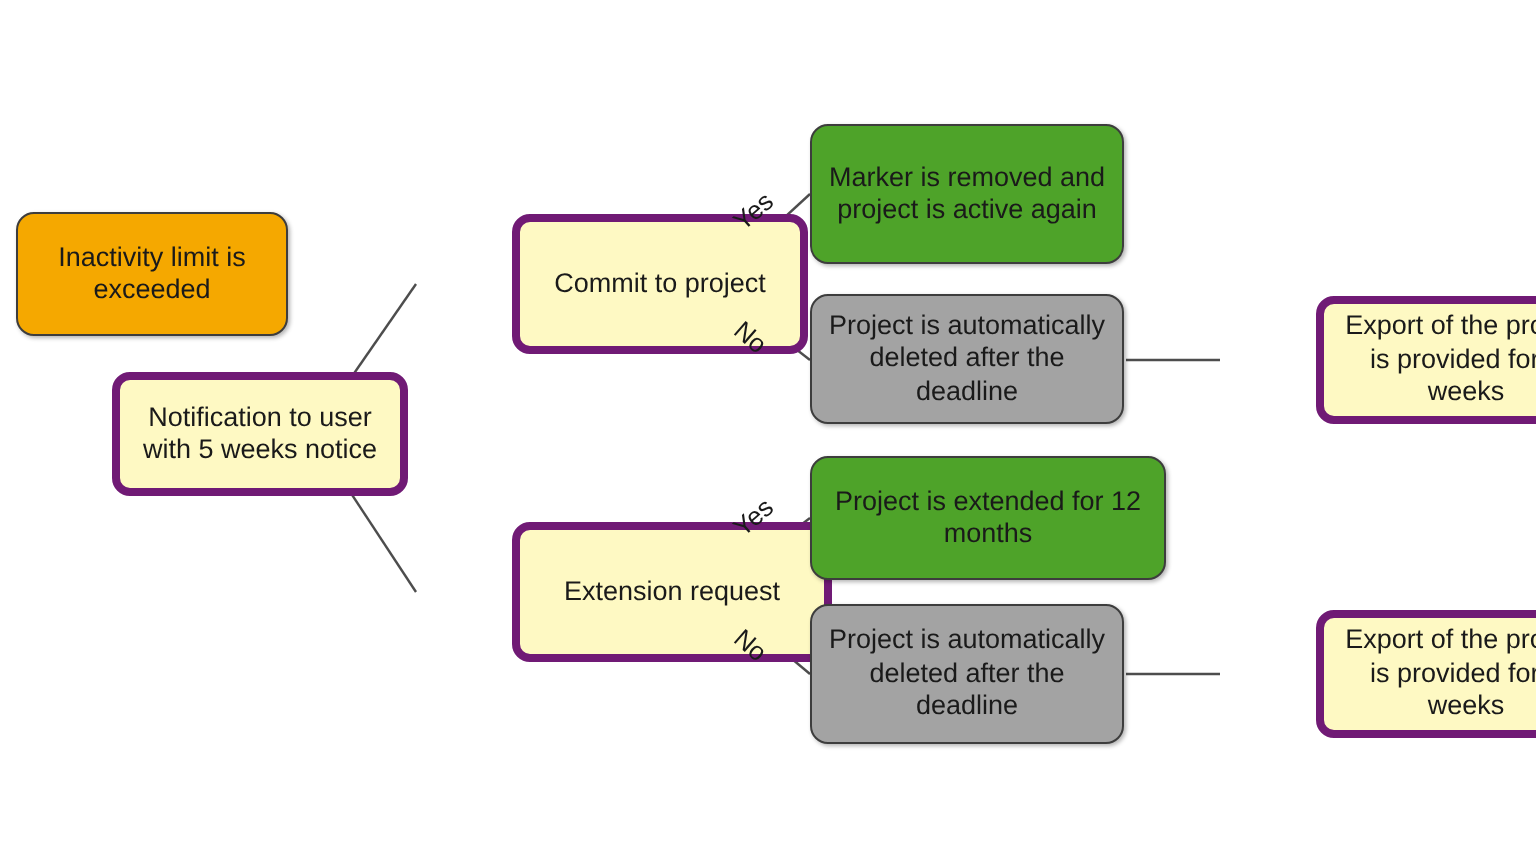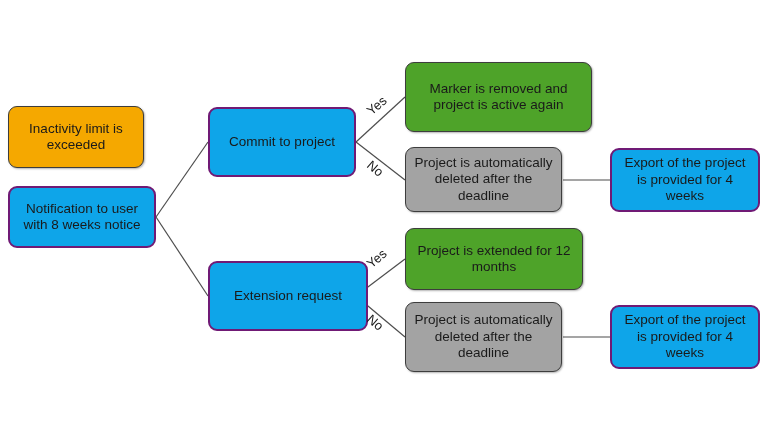--- a/index.html
+++ b/index.html
@@ -34,23 +34,24 @@
     text-align: center;
     border-radius: 9px;
     border: 1px solid #4d4d4d;
     font-size: 13.5px;
     line-height: 1.22;
     color: #1a1a1a;
     padding: 4px 7px;
     box-shadow: 1px 1px 2px rgba(0,0,0,0.30);
   }
   .node-white {
-    background: #0ea5e9;
-    border: 2px solid #701a75;
+    background: #fef9c3;
+    border: 4px solid #701a75;
     box-shadow: none;
+    margin-left: 48px;
   }
   .node-orange { background: #f5a800; border-color: #3d3d3d; }
   .node-green  { background: #4ea329; border-color: #3d3d3d; }
   .node-red    { background: #a3a3a3; border-color: #3d3d3d; }
 
   .edge-label {
     position: absolute;
     font-size: 13px;
     color: #1a1a1a;
     white-space: nowrap;
@@ -73,32 +74,32 @@
       <line x1="563" y1="180" x2="610" y2="180"></line>
       <line x1="563" y1="337" x2="610" y2="337"></line>
     </g>
   </svg>
 
   <div class="node node-orange" style="left:8px; top:106px; width:136px; height:62px;">
     <span>Inactivity limit is exceeded</span>
   </div>
 
   <div class="node node-white" style="left:8px; top:186px; width:148px; height:62px;">
-    <span>Notification to user with 8 weeks notice</span>
+    <span>Notification to user with 5 weeks notice</span>
   </div>
 
   <div class="node node-white" style="left:208px; top:107px; width:148px; height:70px;">
     <span>Commit to project</span>
   </div>
 
   <div class="node node-white" style="left:208px; top:261px; width:160px; height:70px;">
     <span>Extension request</span>
   </div>
 
-  <div class="node node-green" style="left:405px; top:62px; width:187px; height:70px;">
+  <div class="node node-green" style="left:405px; top:62px; width:157px; height:70px;">
     <span>Marker is removed and project is active again</span>
   </div>
 
   <div class="node node-red" style="left:405px; top:147px; width:157px; height:65px;">
     <span>Project is automatically deleted after the deadline</span>
   </div>
 
   <div class="node node-white" style="left:610px; top:148px; width:150px; height:64px;">
     <span>Export of the project is provided for 4 weeks</span>
   </div>

